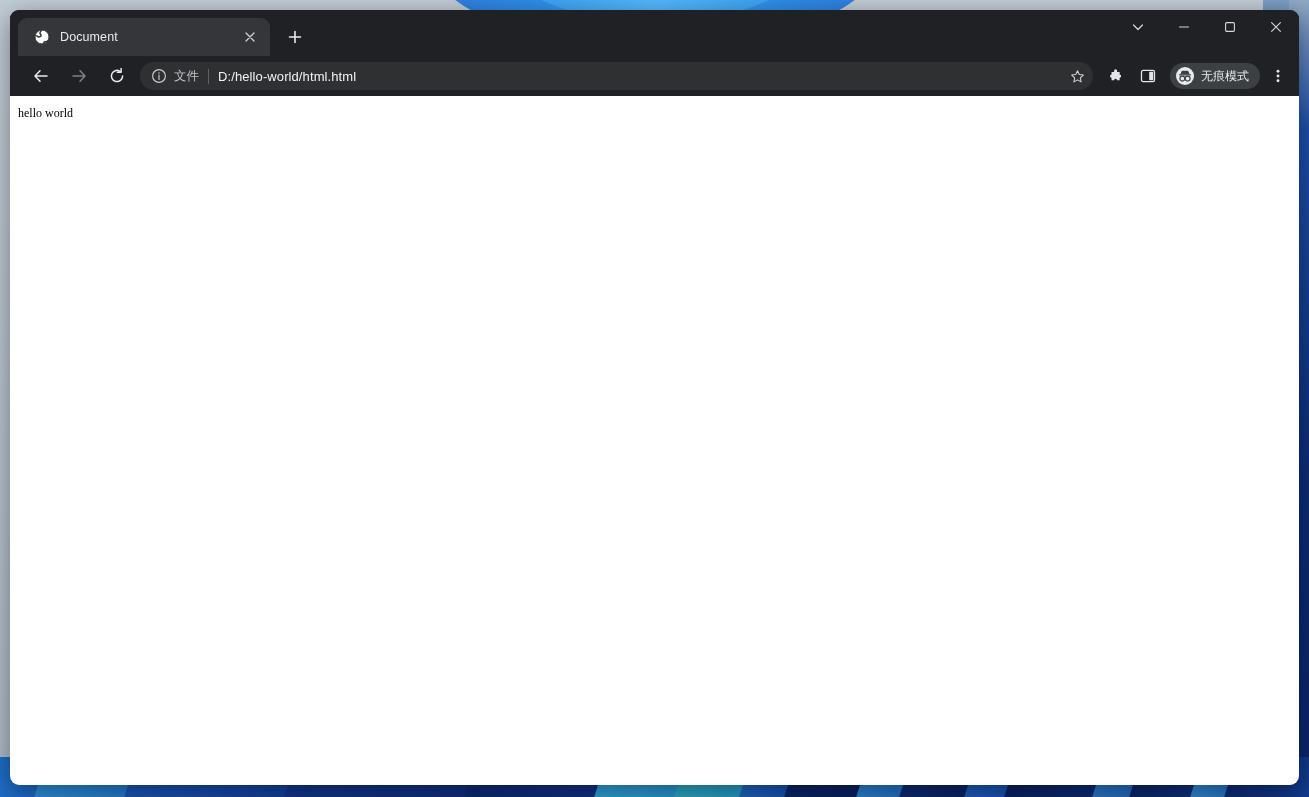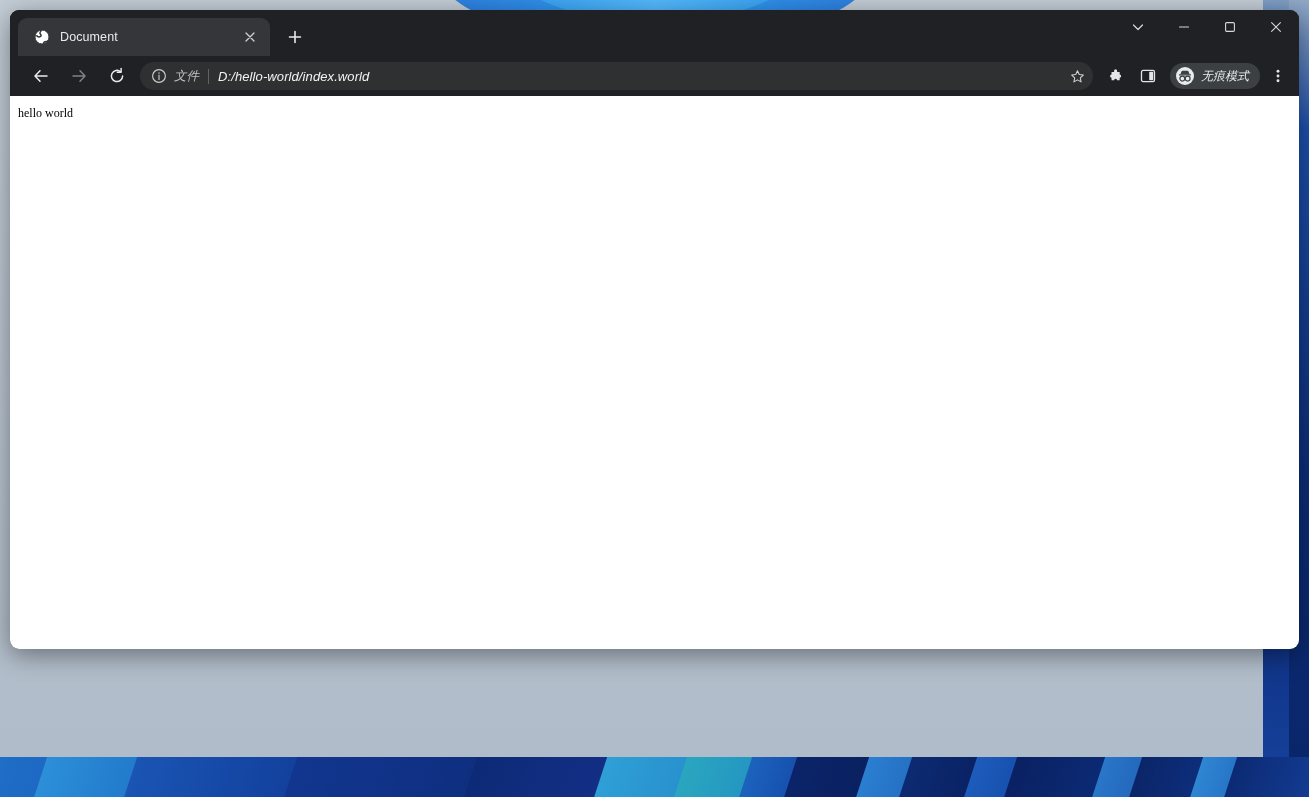--- a/index.html
+++ b/index.html
@@ -72,21 +72,21 @@
     right: 0;
     background: linear-gradient(180deg, #91a9c6 0%, #1d50ad 16%, #0c2d78 60%, #0a2569 100%);
   }
 
   
   #browser-window {
     position: absolute;
     left: 10px;
     top: 10px;
     width: 1289px;
-    height: 639px;
+    height: 775px;
     background: #202124;
     border-radius: 9px 9px 9px 9px;
     box-shadow: 0 6px 26px rgba(0,0,0,0.42);
     overflow: hidden;
     display: flex;
     flex-direction: column;
   }
 
   
   #tab-strip {
@@ -168,21 +168,20 @@
   }
 
   
   #toolbar {
     height: 40px;
     background: #202124;
     display: flex;
     align-items: center;
     padding: 0 6px 0 16px;
     flex: 0 0 auto;
-    font-style: italic;
   }
   .nav-btn {
     width: 30px;
     height: 30px;
     margin-right: 8px;
     border-radius: 50%;
     display: flex;
     align-items: center;
     justify-content: center;
     cursor: default;
@@ -389,21 +388,21 @@
       <div id="omnibox">
         <div class="omni-info">
           <svg width="16" height="16" viewBox="0 0 16 16">
             <circle cx="8" cy="8" r="6.4" fill="none" stroke="#c9ccd0" stroke-width="1.15"></circle>
             <circle cx="8" cy="4.9" r="0.75" fill="#c9ccd0"></circle>
             <path d="M8 7.1 V11.4" stroke="#c9ccd0" stroke-width="1.15" stroke-linecap="round"></path>
           </svg>
         </div>
         <span class="omni-scheme">文件</span>
         <div class="omni-sep"></div>
-        <span class="omni-url" title="D:/hello-world/index.html">D:/hello-world/index.world</span>
+        <span class="omni-url" title="D:/hello-world/index.html">D:/hello-world/html.html</span>
         <div class="omni-star">
           <svg width="15" height="15" viewBox="0 0 16 16">
             <path d="M8 1.9 L9.85 5.92 L14.2 6.44 L10.98 9.43 L11.84 13.75 L8 11.6 L4.16 13.75 L5.02 9.43 L1.8 6.44 L6.15 5.92 Z" fill="none" stroke="#d2d5d9" stroke-width="1.1" stroke-linejoin="round"></path>
           </svg>
         </div>
       </div>
 
       <div class="tb-btn">
         <svg width="17" height="17" viewBox="0 0 18 18">
           <path d="M7.1 1.6 A1.6 1.6 0 0 1 10.3 1.6 L10.3 2.9 L13 2.9 L13 5.6 A1.6 1.6 0 0 1 13 8.8 L13 11.5 L10.3 11.5 A1.6 1.6 0 0 0 7.1 11.5 L4.4 11.5 L4.4 8.8 A1.6 1.6 0 0 1 4.4 5.6 L4.4 2.9 L7.1 2.9 Z" fill="#e3e5e8" transform="translate(0.4,1.4)"></path>

